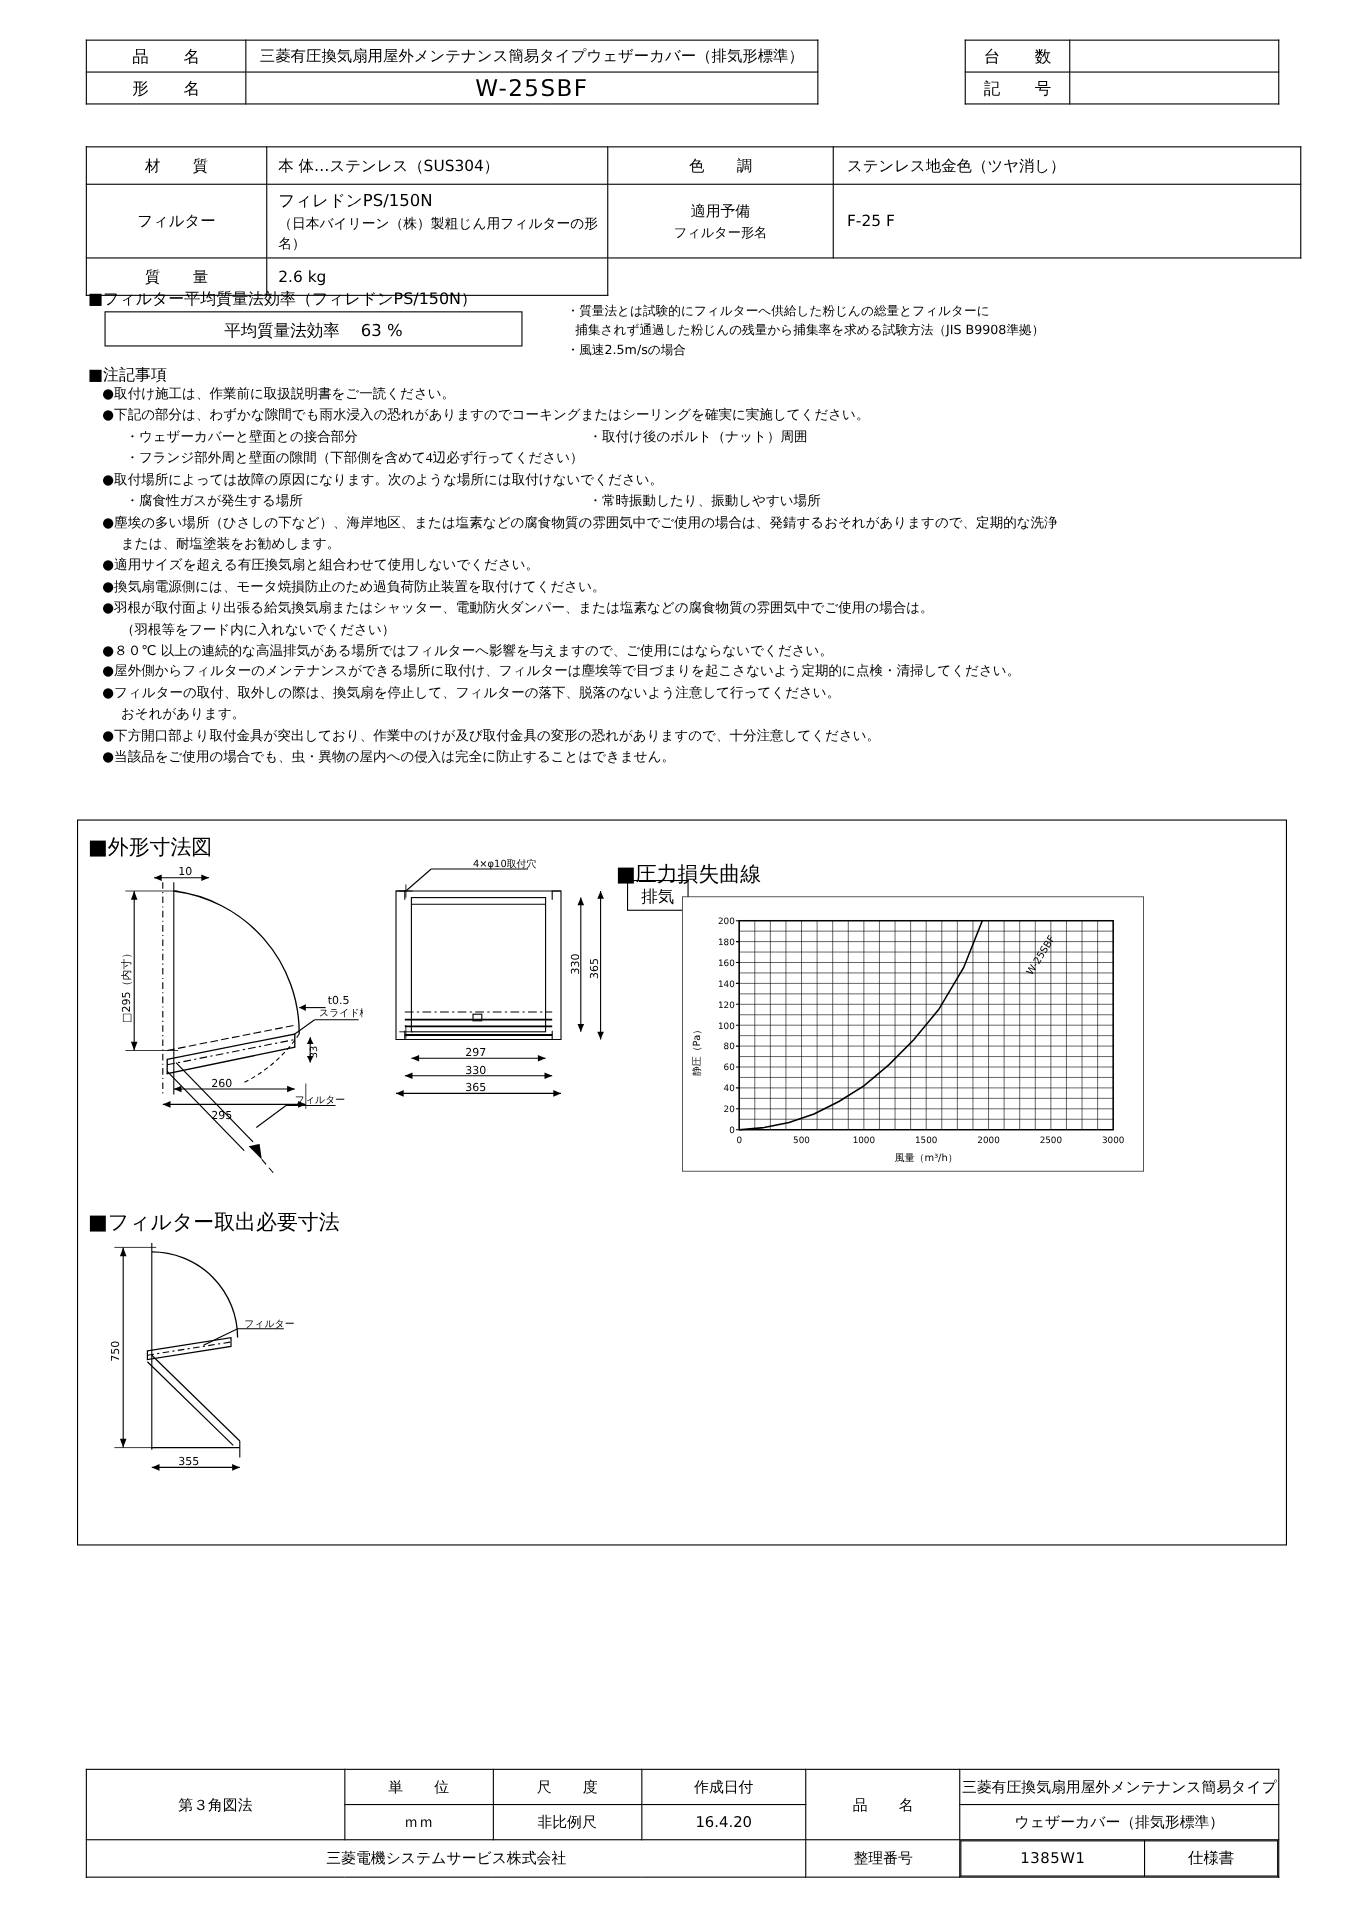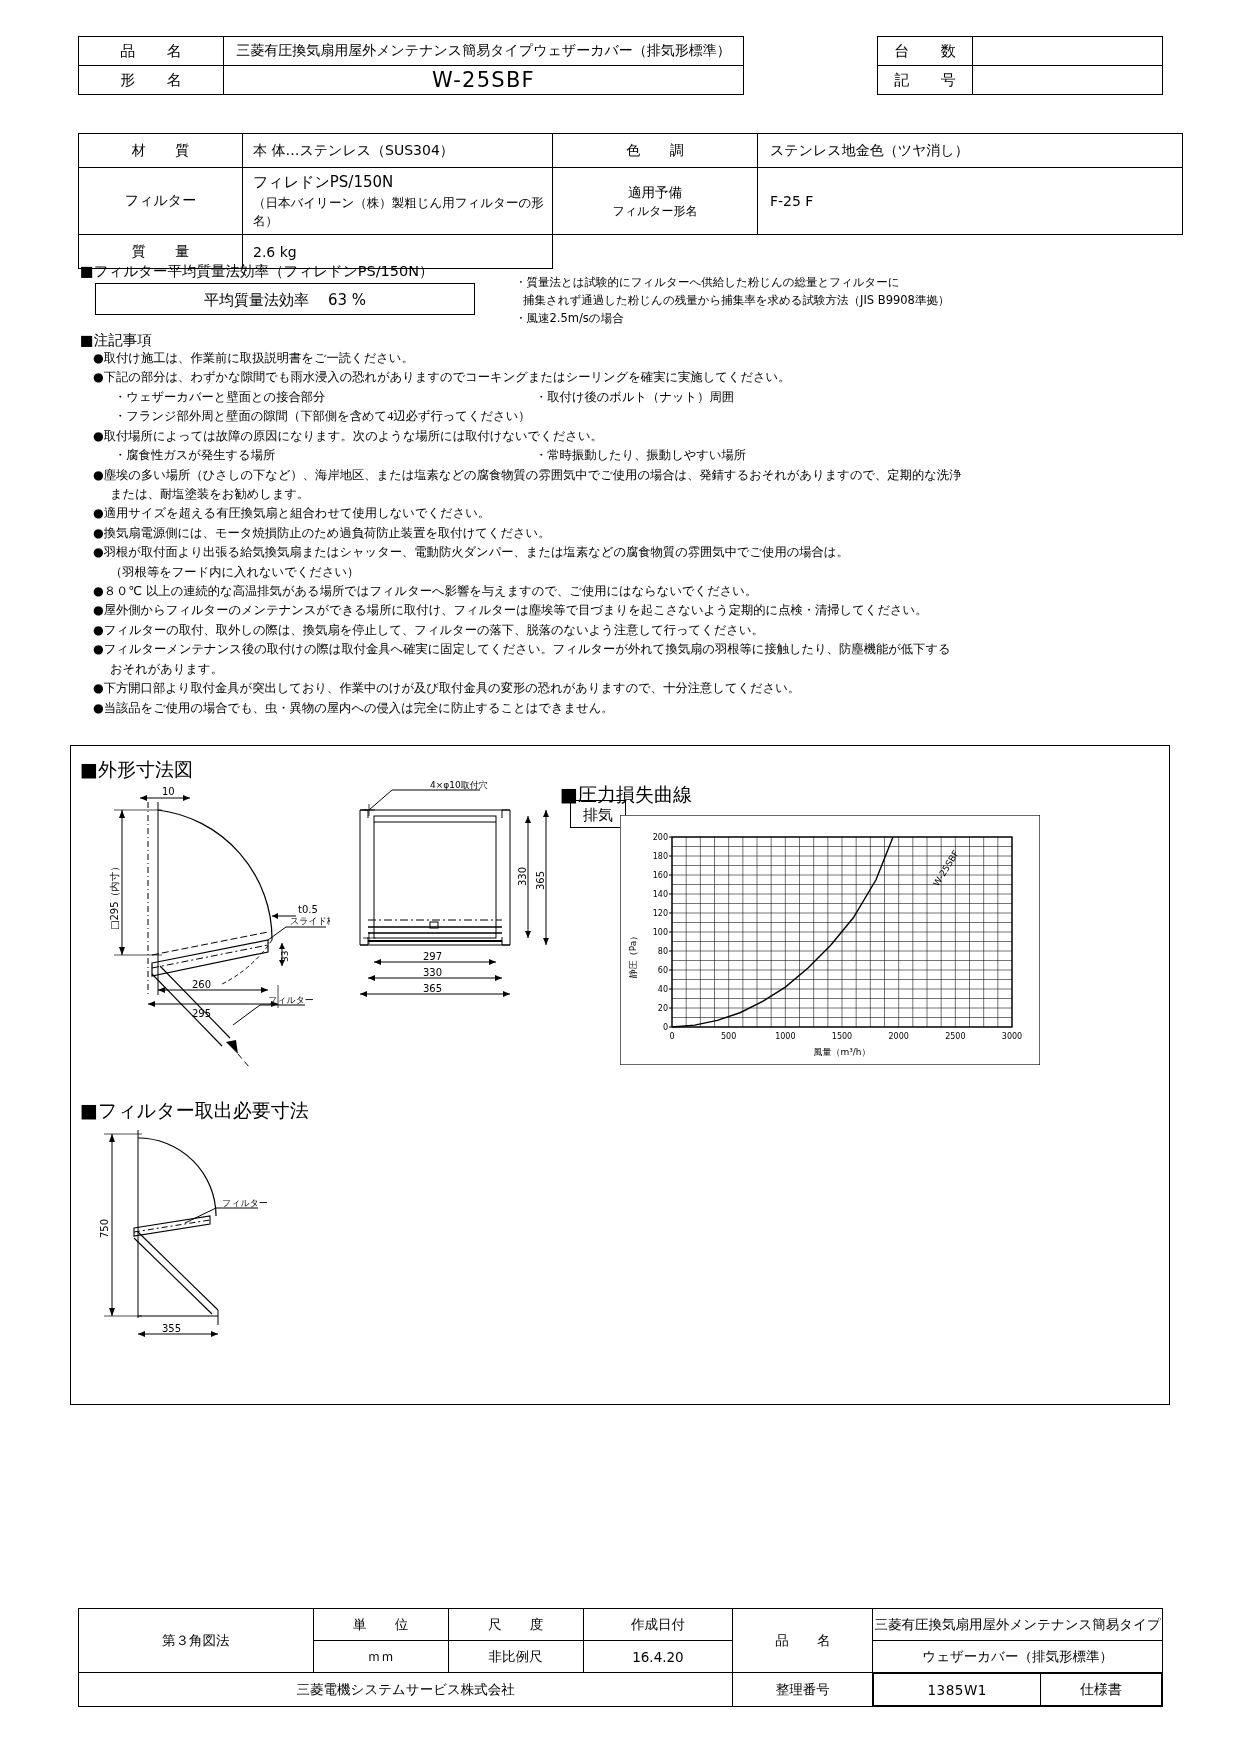--- a/index.html
+++ b/index.html
@@ -189,21 +189,20 @@
     </div>
     <div class="n1">●塵埃の多い場所（ひさしの下など）、海岸地区、または塩素などの腐食物質の雰囲気中でご使用の場合は、発錆するおそれがありますので、定期的な洗浄</div>
     <div class="n3">または、耐塩塗装をお勧めします。</div>
     <div class="n1">●適用サイズを超える有圧換気扇と組合わせて使用しないでください。</div>
     <div class="n1">●換気扇電源側には、モータ焼損防止のため過負荷防止装置を取付けてください。</div>
     <div class="n1">●羽根が取付面より出張る給気換気扇またはシャッター、電動防火ダンパー、または塩素などの腐食物質の雰囲気中でご使用の場合は。</div>
     <div class="n3">（羽根等をフード内に入れないでください）</div>
     <div class="n1">●８０℃ 以上の連続的な高温排気がある場所ではフィルターへ影響を与えますので、ご使用にはならないでください。</div>
     <div class="n1">●屋外側からフィルターのメンテナンスができる場所に取付け、フィルターは塵埃等で目づまりを起こさないよう定期的に点検・清掃してください。</div>
     <div class="n1">●フィルターの取付、取外しの際は、換気扇を停止して、フィルターの落下、脱落のないよう注意して行ってください。</div>
-    <div class="n1">●フィルターメンテナンス後の取付けの際は取付金具へ確実に固定してください。フィルターが外れて換気扇の羽根等に接触したり、防塵機能が低下する</div>
     <div class="n3">おそれがあります。</div>
     <div class="n1">●下方開口部より取付金具が突出しており、作業中のけが及び取付金具の変形の恐れがありますので、十分注意してください。</div>
     <div class="n1">●当該品をご使用の場合でも、虫・異物の屋内への侵入は完全に防止することはできません。</div>
   </div>
 
   <div id="frame"></div>
 
   <div class="dhead" id="d1">■外形寸法図</div>
   <div class="dhead" id="d2">■圧力損失曲線</div>
   <div class="dhead" id="d3">■フィルター取出必要寸法</div>

